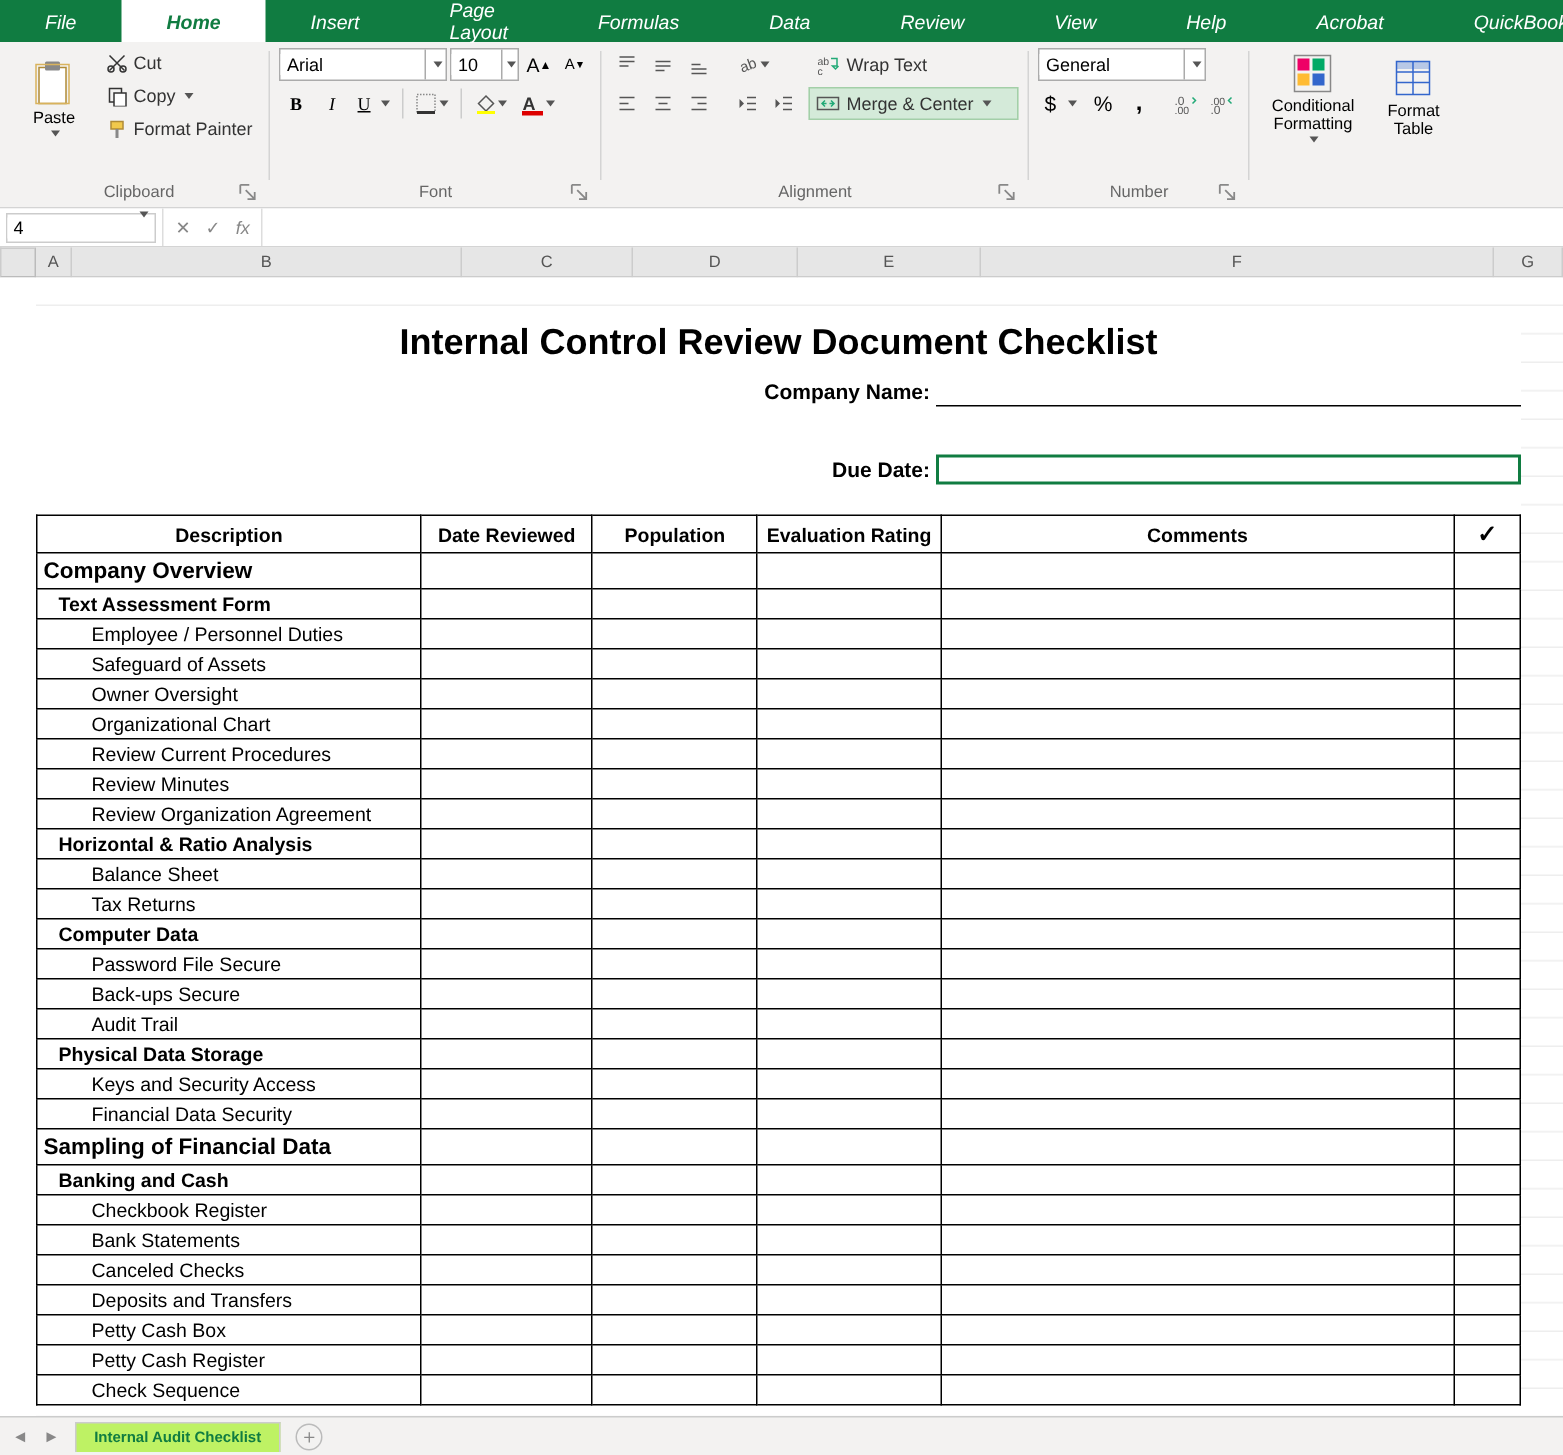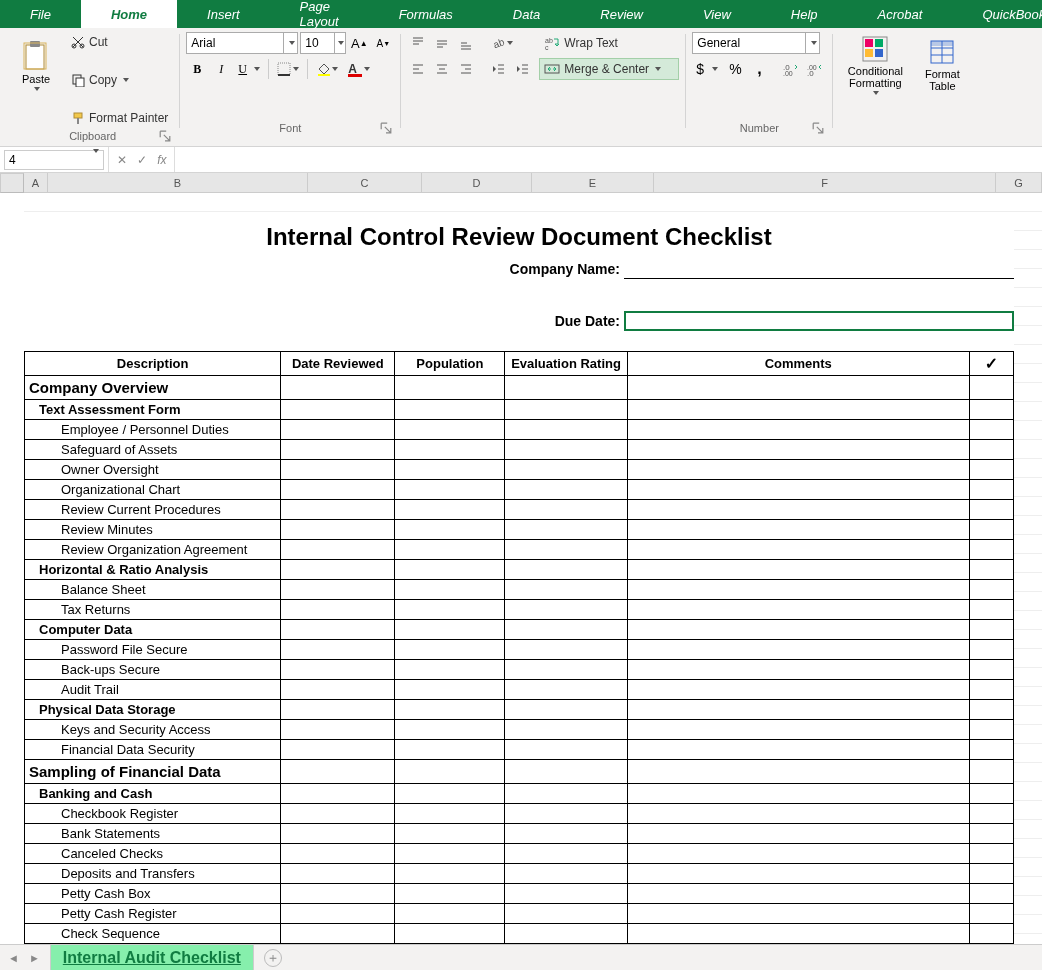--- a/index.html
+++ b/index.html
@@ -10,21 +10,21 @@
   .tab.active { background:#fff; color:#107c41; font-weight:600; }
   .tell-me { display:flex; align-items:center; gap:6px; padding:0 10px; margin-left:8px; }
   .bulb-icon { width:16px; height:16px; }
   
   .ribbon { background:#f3f2f1; border-bottom:1px solid #d4d4d4; padding:4px 6px 0 6px; display:flex; }
   .group { display:flex; flex-direction:column; align-items:center; padding:0 6px; }
   .group-sep { width:1px; background:#d4d4d4; margin:2px 0 18px 0; }
   .group-body { display:flex; align-items:flex-start; gap:6px; min-height:88px; }
   .group-label { font-size:11px; color:#666; padding:2px 0 4px 0; display:flex; align-items:center; gap:30px; justify-content:center; width:100%; position:relative;}
   .dlg-launch { position:absolute; right:2px; bottom:4px; width:12px; height:12px; }
-  .vstack { display:flex; flex-direction:column; gap:18px; }
+  .vstack { display:flex; flex-direction:column; gap:2px; }
   .hstack { display:flex; align-items:center; gap:2px; }
   .btn { display:flex; align-items:center; gap:4px; padding:2px 4px; border:1px solid transparent; cursor:pointer; font-size:12px; color:#333; }
   .big-btn { display:flex; flex-direction:column; align-items:center; justify-content:center; width:48px; height:66px; cursor:pointer; font-size:11px; text-align:center; line-height:1.1; gap:2px;}
   .dd-caret { width:0; height:0; border-left:3px solid transparent; border-right:3px solid transparent; border-top:4px solid #555; margin-left:2px; }
   .combo { display:flex; border:1px solid #ababab; background:#fff; height:22px; align-items:center; }
   .combo input { border:none; outline:none; font-size:12px; padding:0 4px; width:100%; }
   .combo .dd { width:16px; display:flex; align-items:center; justify-content:center; border-left:1px solid #ababab; height:100%; }
   .sq-btn { width:22px; height:22px; display:flex; align-items:center; justify-content:center; border:1px solid transparent; cursor:pointer; }
   .sq-btn.splittable { width:30px; justify-content:space-between; padding:0 3px;}
   .toggled { background:#d4ead9; border:1px solid #a3cfa8;}
@@ -50,21 +50,21 @@
   table.doc-table { border-collapse:collapse; width:990px; margin-top:20px; font-family:Arial; font-size:13px;}
   table.doc-table th, table.doc-table td { border:1px solid #000; padding:2px 4px; height:18px; }
   table.doc-table th { font-weight:bold; text-align:center; height:22px;}
   .section-h { font-weight:bold; font-size:15px; }
   .sub-h { font-weight:bold; font-size:13px; padding-left:14px !important;}
   .item { padding-left:36px !important; }
   .check-col { width:44px; text-align:center; font-size:16px;}
   
   .sheet-bar { position:absolute; bottom:0; left:0; right:0; height:26px; background:#f3f2f1; border-top:1px solid #ccc; display:flex; align-items:center; padding:0 8px; gap:10px;}
   .nav-arr { color:#888; cursor:pointer; font-size:11px;}
-  .sheet-tab { padding:4px 12px; background:#86efac; border:1px solid #ccc; border-bottom:none; color:#107c41; font-weight:600; font-size:16px; cursor:pointer;text-decoration:underline;}
+  .sheet-tab { padding:4px 12px; background:#bef264; border:1px solid #ccc; border-bottom:none; color:#107c41; font-weight:600; font-size:10px; cursor:pointer;}
   .add-sheet { width:18px; height:18px; border:1px solid #bbb; border-radius:50%; display:flex; align-items:center; justify-content:center; color:#888; cursor:pointer; font-size:13px;}
   
   svg { display:block; }
 </style>
 </head>
 <body>
 
 <div class="tabs" id="tabs-row">
 
   <div class="tab">File</div>
@@ -280,26 +280,32 @@
         <div class="btn toggled" style="width:140px">
           <svg width="16" height="16">
               <rect x="1" y="4" width="14" height="8" fill="none" stroke="#555"></rect>
               <path d="M4 8h3m2 0h3M6 6l-2 2 2 2M10 6l2 2-2 2" stroke="#2a7" fill="none"></path>
             </svg>
           <span>Merge &amp; Center</span>
           <span class="dd-caret"></span>
         </div>
       </div>
     </div>
+    <div class="group-label">
+        <span>Alignment</span>
+      <svg class="dlg-launch" viewBox="0 0 10 10">
+          <path d="M1 1h5M1 1v5M4 4l5 5M9 5v4H5" stroke="#888" fill="none"></path>
+        </svg>
+    </div>
   </div>
   <div class="group-sep"></div>
 
   <div class="group">
     <div class="group-body vstack" style="gap:4px;">
-      <div class="combo" style="width:128px">
+      <div class="combo" style="width:112px">
         <input value="General" style="">
         <div class="dd">
             <span class="dd-caret"></span>
           </div>
       </div>
       <div class="hstack">
         <div class="sq-btn splittable" style="font-size:14px;">
             <span>$</span>
             <span class="dd-caret"></span>
           </div>

